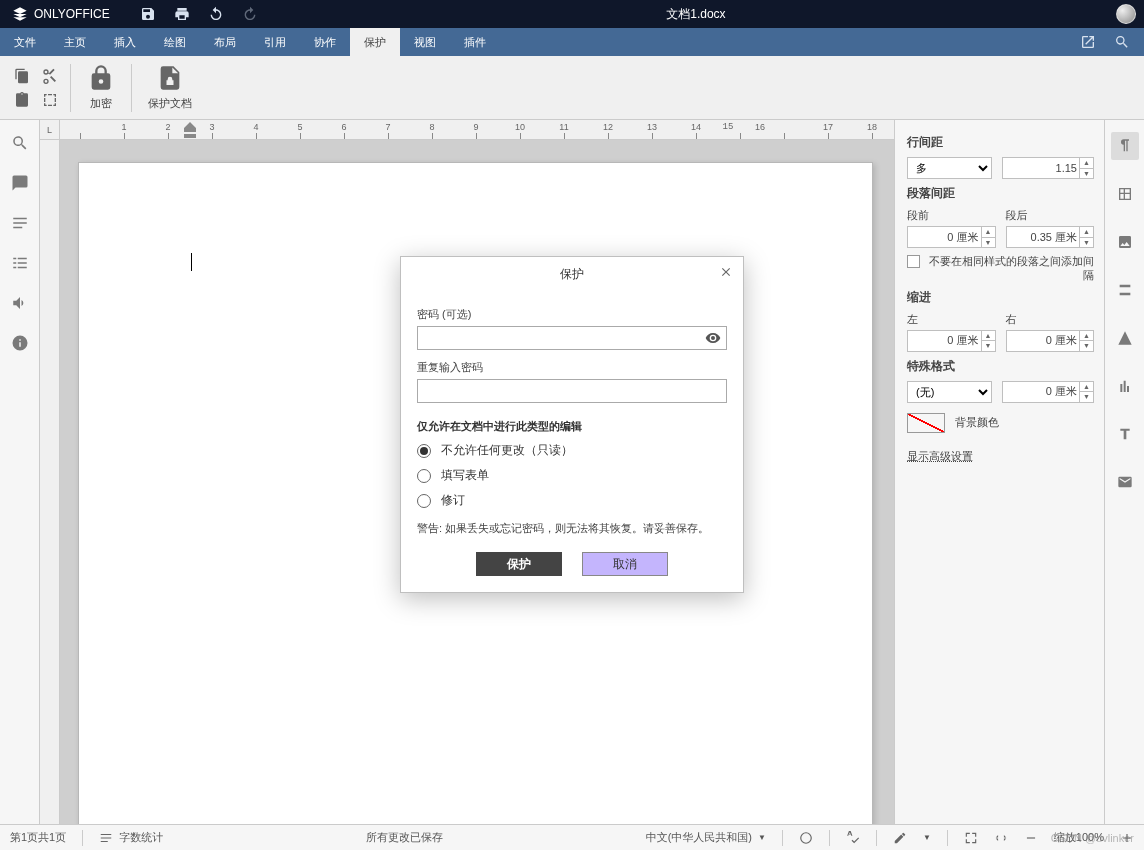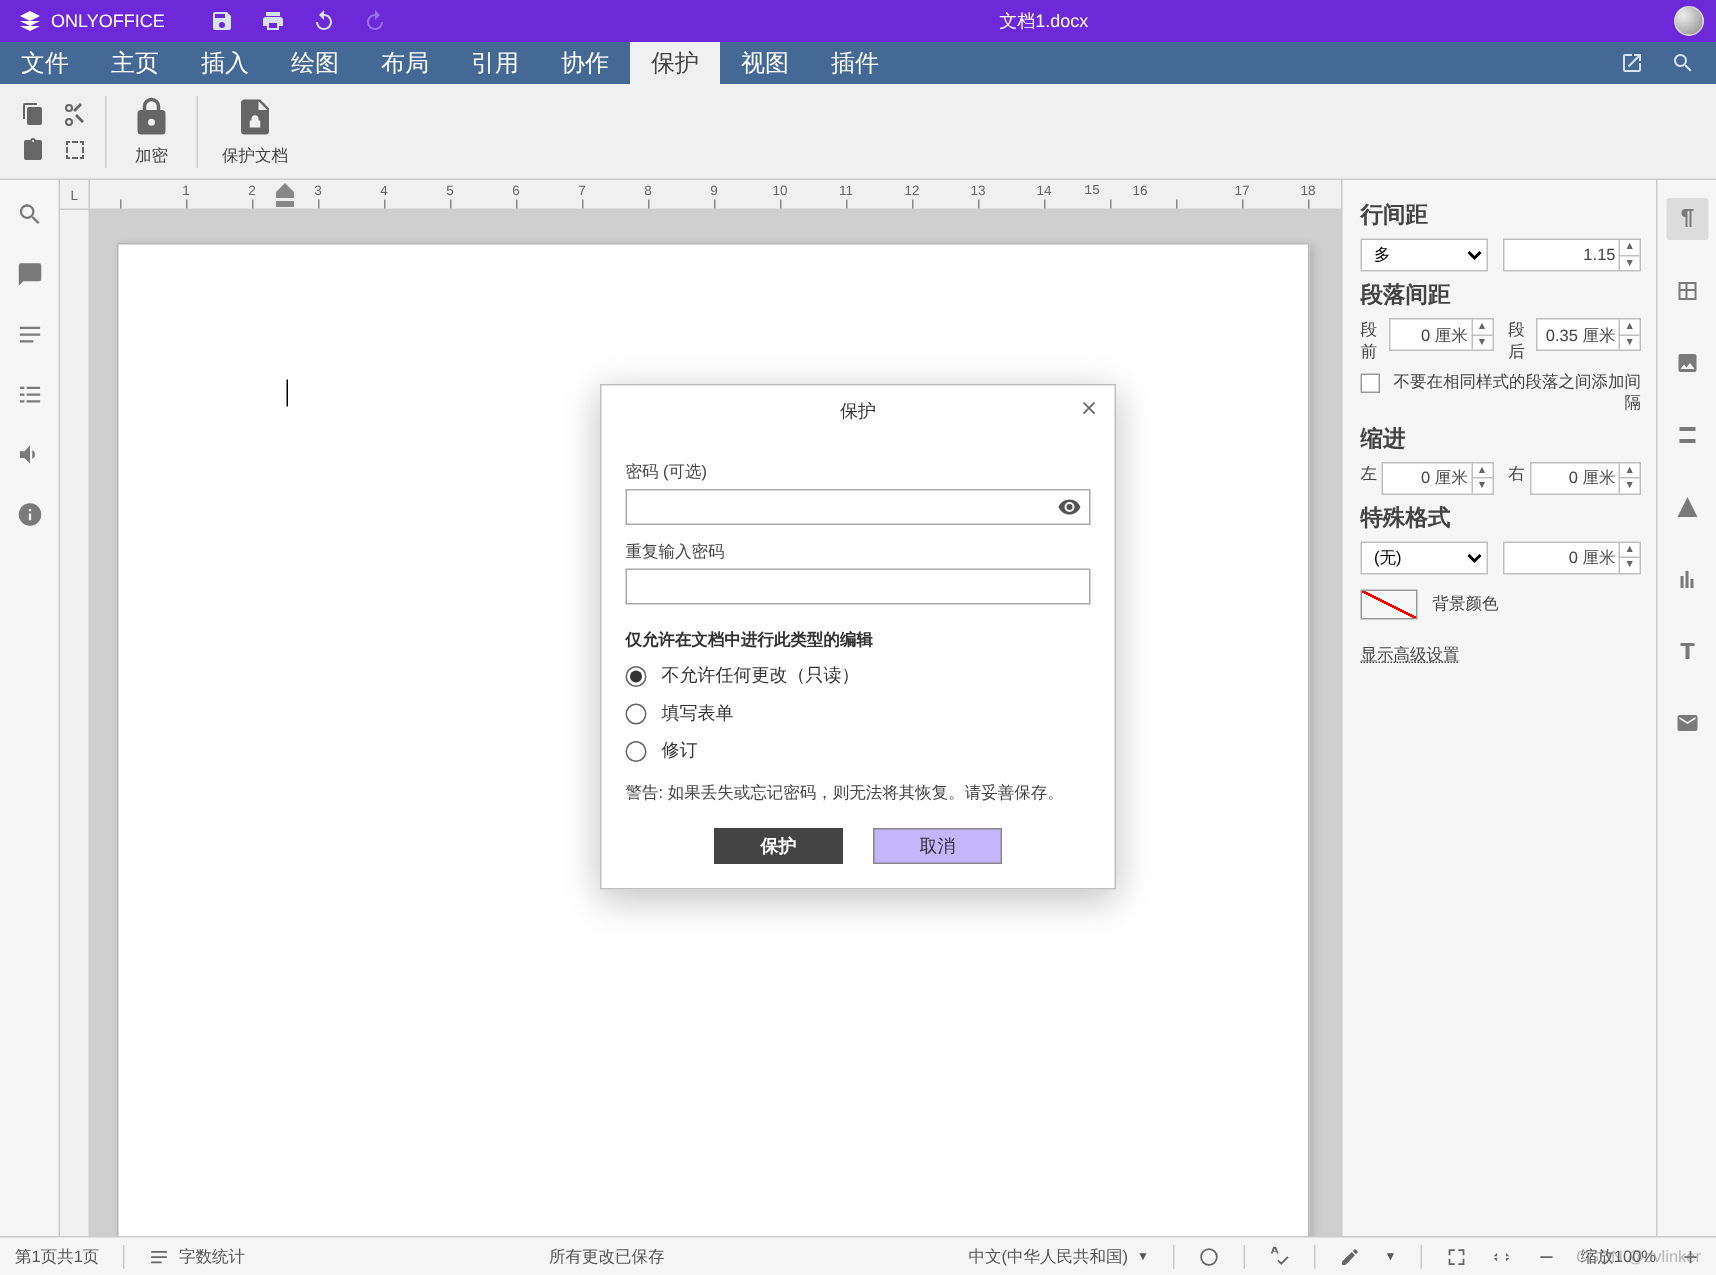--- a/index.html
+++ b/index.html
@@ -1,28 +1,28 @@
 <!DOCTYPE html>
 <html><head>
 <meta charset="utf-8">
 <style>
 * { margin: 0; padding: 0; box-sizing: border-box; font-family: "Segoe UI", "Microsoft YaHei", sans-serif; }
 body { background: #fff; overflow: hidden; width: 1144px; height: 850px; position: relative; }
 
 
-.title-bar { height: 28px; background: #6d28d9; display: flex; align-items: center; color: #fff; font-size: 12px; }
+.title-bar { height: 28px; background: #0f172a; display: flex; align-items: center; color: #fff; font-size: 12px; }
 .title-bar .logo { display: flex; align-items: center; gap: 6px; padding: 0 12px; }
 .title-bar .logo svg { width: 16px; height: 16px; }
 .title-bar .quick-actions { display: flex; gap: 18px; padding: 0 18px; }
 .title-bar .quick-actions svg { width: 16px; height: 16px; fill: #d8e2ef; }
 .title-bar .doc-title { flex: 1; text-align: center; font-size: 12px; color: #fff; }
 .title-bar .avatar { width: 20px; height: 20px; border-radius: 50%; margin-right: 8px; background: radial-gradient(circle at 30% 30%, #eee, #888); border: 1px solid rgba(255,255,255,.5); }
 
 
-.menu-bar { height: 28px; background: #446995; display: flex; align-items: stretch; color: #fff; font-size: 16px; }
+.menu-bar { height: 28px; background: #446995; display: flex; align-items: stretch; color: #fff; font-size: 11px; }
 .menu-bar .tab { padding: 0 14px; display: flex; align-items: center; cursor: pointer; }
 .menu-bar .tab.active { background: #f0f0f0; color: #444; }
 .menu-bar .spacer { flex: 1; }
 .menu-bar .right-icons { display: flex; align-items: center; gap: 18px; padding: 0 14px; }
 .menu-bar .right-icons svg { width: 16px; height: 16px; fill: #d8e2ef; }
 
 
 .ribbon { height: 64px; background: #f0f0f0; border-bottom: 1px solid #cbcbcb; display: flex; align-items: center; padding: 0 8px; gap: 0; }
 .ribbon .small-group { display: flex; flex-direction: column; gap: 8px; padding: 4px 6px; }
 .ribbon .small-group svg { width: 16px; height: 16px; fill: #666; }
@@ -39,23 +39,23 @@
 .hruler { height: 20px; background: #f0f0f0; border-bottom: 1px solid #cbcbcb; font-size: 9px; color: #666; position: relative; }
 .hruler .corner { position: absolute; left: 0; top: 0; bottom: 0; width: 20px; border-right: 1px solid #cbcbcb; display:flex; align-items:center; justify-content:center; font-size:9px; color:#666; }
 .doc-scroll { flex: 1; display: flex; overflow: hidden; }
 .vruler { width: 20px; background: #f0f0f0; border-right: 1px solid #cbcbcb; }
 .page-wrap { flex: 1; background: #cfcfcf; padding: 22px 18px; overflow: hidden; }
 .page { width: 795px; height: 700px; background: #fff; border: 1px solid #b7b7b7; box-shadow: 2px 2px 6px rgba(0,0,0,.15); position: relative; }
 .cursor-blink { position: absolute; top: 90px; left: 112px; width: 1px; height: 18px; background: #000; }
 
 
 .right-panel { width: 210px; background: #f6f6f6; border-left: 1px solid #cbcbcb; padding: 10px 10px 10px 12px; font-size: 11px; color: #444; overflow:hidden; }
-.right-panel .section-title { font-size: 15px; margin: 4px 0 6px; font-weight: bold; color: #444; }
+.right-panel .section-title { font-size: 12px; margin: 4px 0 6px; font-weight: bold; color: #444; }
 .right-panel .row { display: flex; gap: 10px; margin-bottom: 6px; align-items:flex-end; }
-.right-panel .col { flex:1; display:flex; gap:3px; }
+.right-panel .col { flex:1; display:flex; flex-direction:column; gap:3px; }
 .right-panel select, .right-panel .num-field { width:100%; height:22px; font-size:11px; border:1px solid #bfbfbf; background:#fff; padding:0 4px; }
 .right-panel .num-field { display:flex; align-items:center; justify-content:flex-end; position:relative; padding-right:16px; }
 .right-panel .spin { position:absolute; right:0; top:0; bottom:0; width:14px; display:flex; flex-direction:column; }
 .right-panel .spin div { flex:1; border-left:1px solid #bfbfbf; font-size:7px; display:flex; align-items:center; justify-content:center; color:#666; }
 .right-panel .spin div:first-child { border-bottom:1px solid #bfbfbf; }
 .right-panel .checkbox-row { display:flex; gap:6px; margin:6px 0; font-size:11px; line-height:1.3;text-align:right; }
 .right-panel .checkbox-row .cb { width:13px; height:13px; border:1px solid #999; background:#fff; flex-shrink:0; margin-top:1px; }
 .right-panel .color-swatch { width:38px; height:20px; border:1px solid #999; background:linear-gradient(to top right, transparent calc(50% - 1px), red calc(50% - 1px), red calc(50% + 1px), transparent calc(50% + 1px)); }
 .right-panel .adv-link { text-decoration: underline dotted; cursor:pointer; display:inline-block; margin-top:10px; color:#444; }
 

